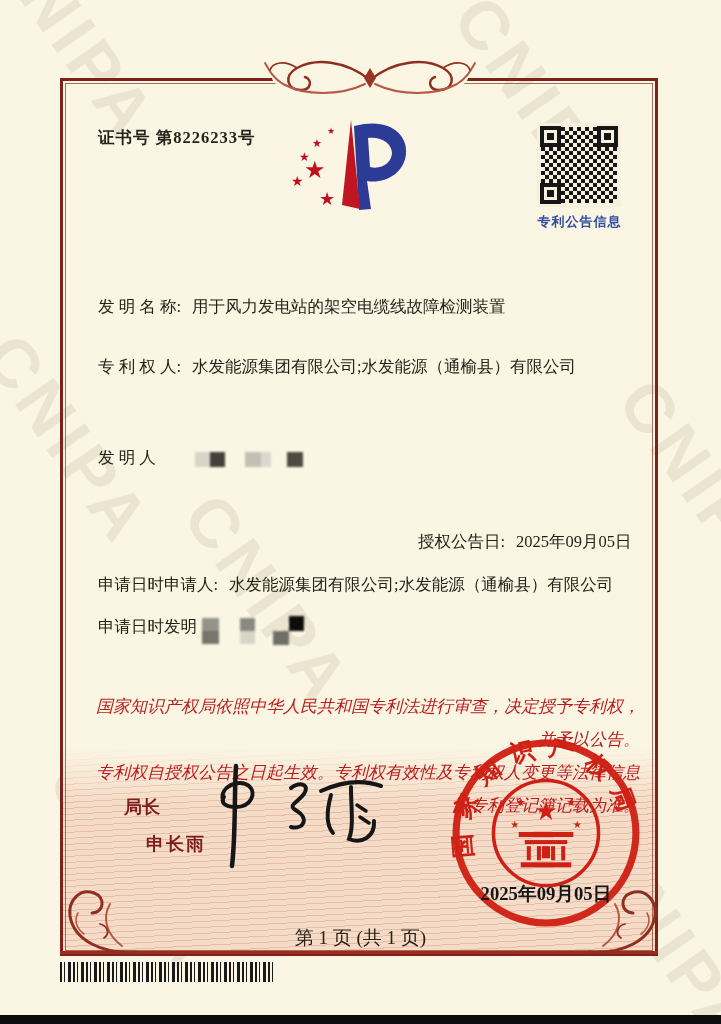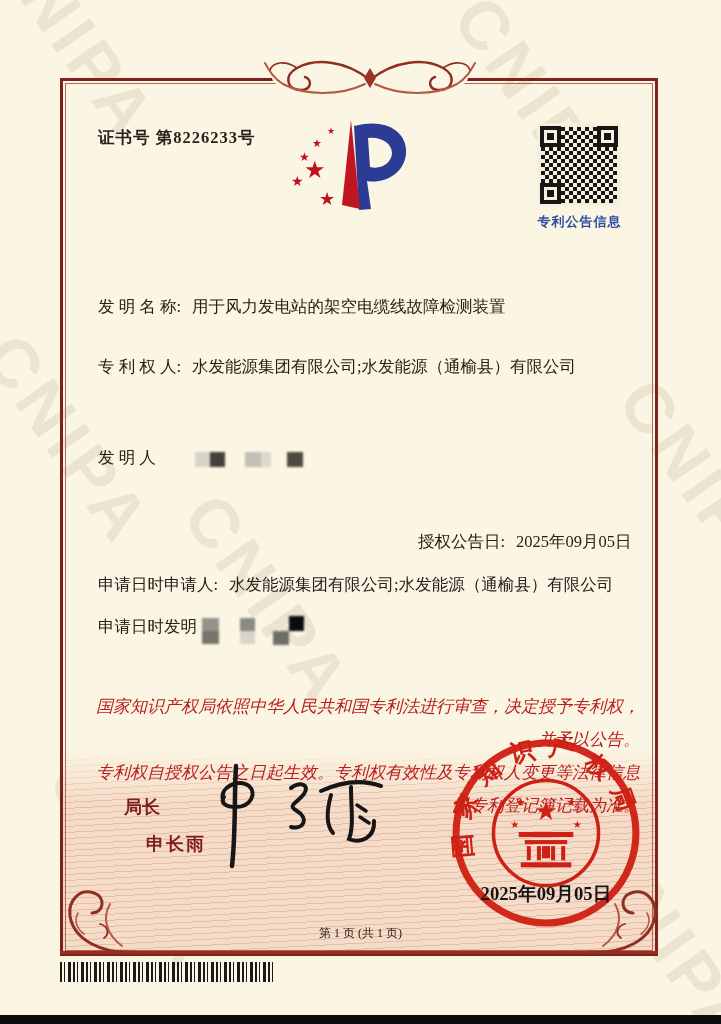--- a/index.html
+++ b/index.html
@@ -40,21 +40,21 @@
     background-size: 8px 8px; outline:4px solid #f7f0de; }
   .qr .f { position:absolute; width:21px; height:21px; border:4px solid #161616; background:#f7f0de; }
   .qr .f::after { content:''; position:absolute; inset:3px; background:#161616; }
   .qr .f.tl { left:-1px; top:-1px; } .qr .f.tr { right:-1px; top:-1px; } .qr .f.bl { left:-1px; bottom:-1px; }
   .qr-caption { position:absolute; left:527px; top:213px; width:105px; text-align:center;
     font-size:13px; font-weight:bold; letter-spacing:1px; color:#2e4d9e; }
   .legal { position:absolute; left:80px; top:690px; width:560px; text-align:right;
     font-size:17px; font-style:italic; line-height:33px; color:#b91c1c; z-index:6;}
   .signoff { position:absolute; left:96px; z-index:6; font-family:"Liberation Sans","DejaVu Sans",sans-serif;
     font-weight:bold; font-size:18px; color:#7f1d1d;margin-left:28px; }
-  .footer { position:absolute; left:0; top:925px; width:100%; text-align:center; font-size:12px; z-index:6; color:#2a2118;}
+  .footer { position:absolute; left:0; top:925px; width:100%; text-align:center; font-size:19px; z-index:6; color:#2a2118;}
   .barcode { position:absolute; left:60px; top:962px; width:214px; height:20px; z-index:6;
     background: repeating-linear-gradient(90deg,#1a1a1a 0 2px, transparent 2px 4px, #1a1a1a 4px 5px,
       transparent 5px 8px, #1a1a1a 8px 11px, transparent 11px 13px); }
   .bottom-strip { position:absolute; left:0; bottom:0; width:100%; height:9px; background:#0d0d0d; z-index:8; }
   .redact { position:absolute; filter: blur(1.2px); z-index:6; }
   .redact .px { position:absolute; }
   .logo { position:absolute; left:288px; top:112px; z-index:6; }
   .seal-wrap { position:absolute; left:448px; top:735px; z-index:7; }
   .sig-wrap { position:absolute; left:203px; top:760px; z-index:7; }
   .orn-top { position:absolute; left:245px; top:50px; z-index:4; }

